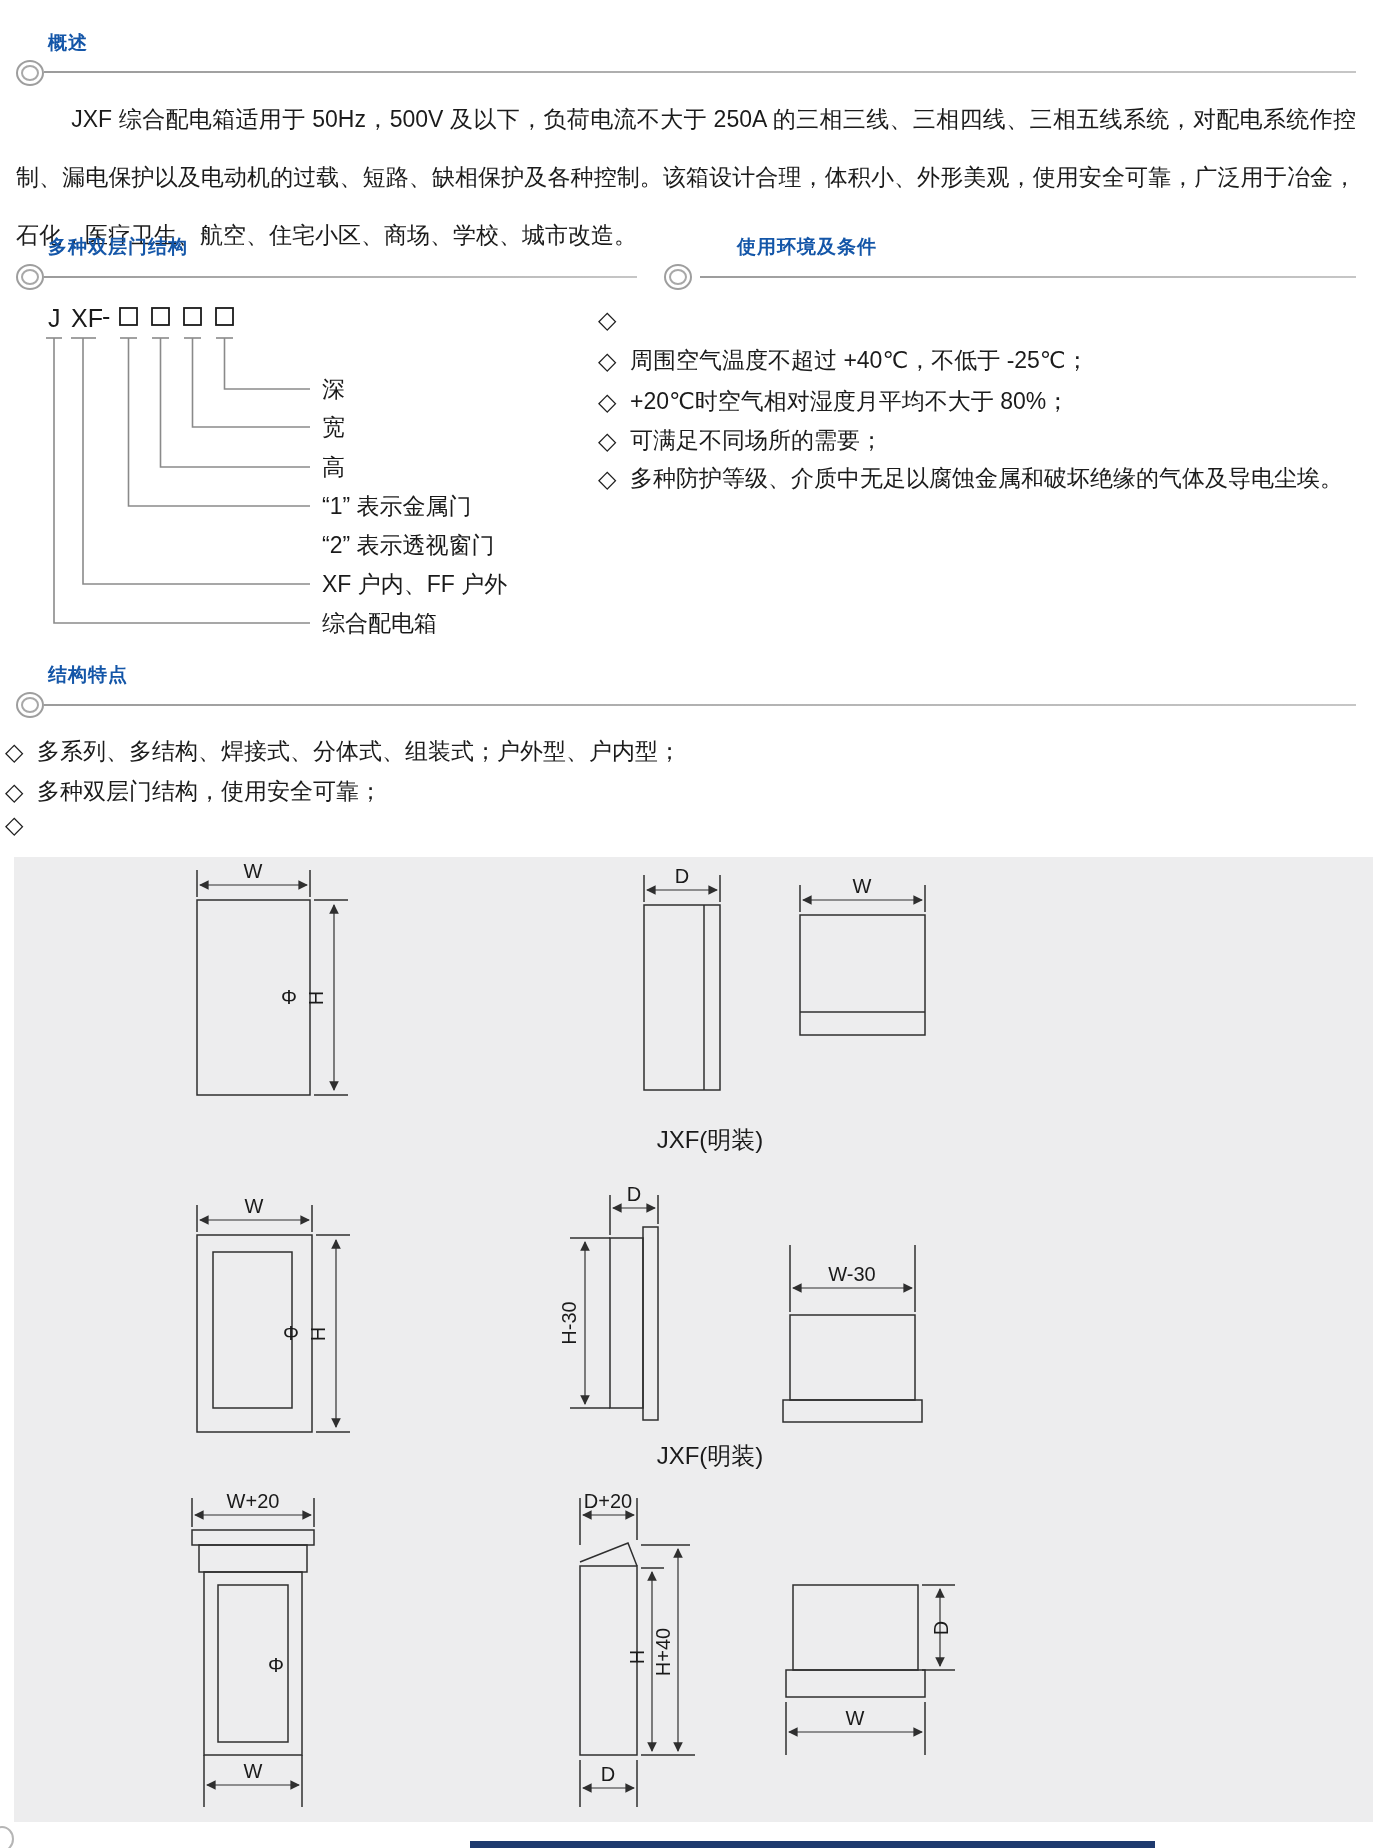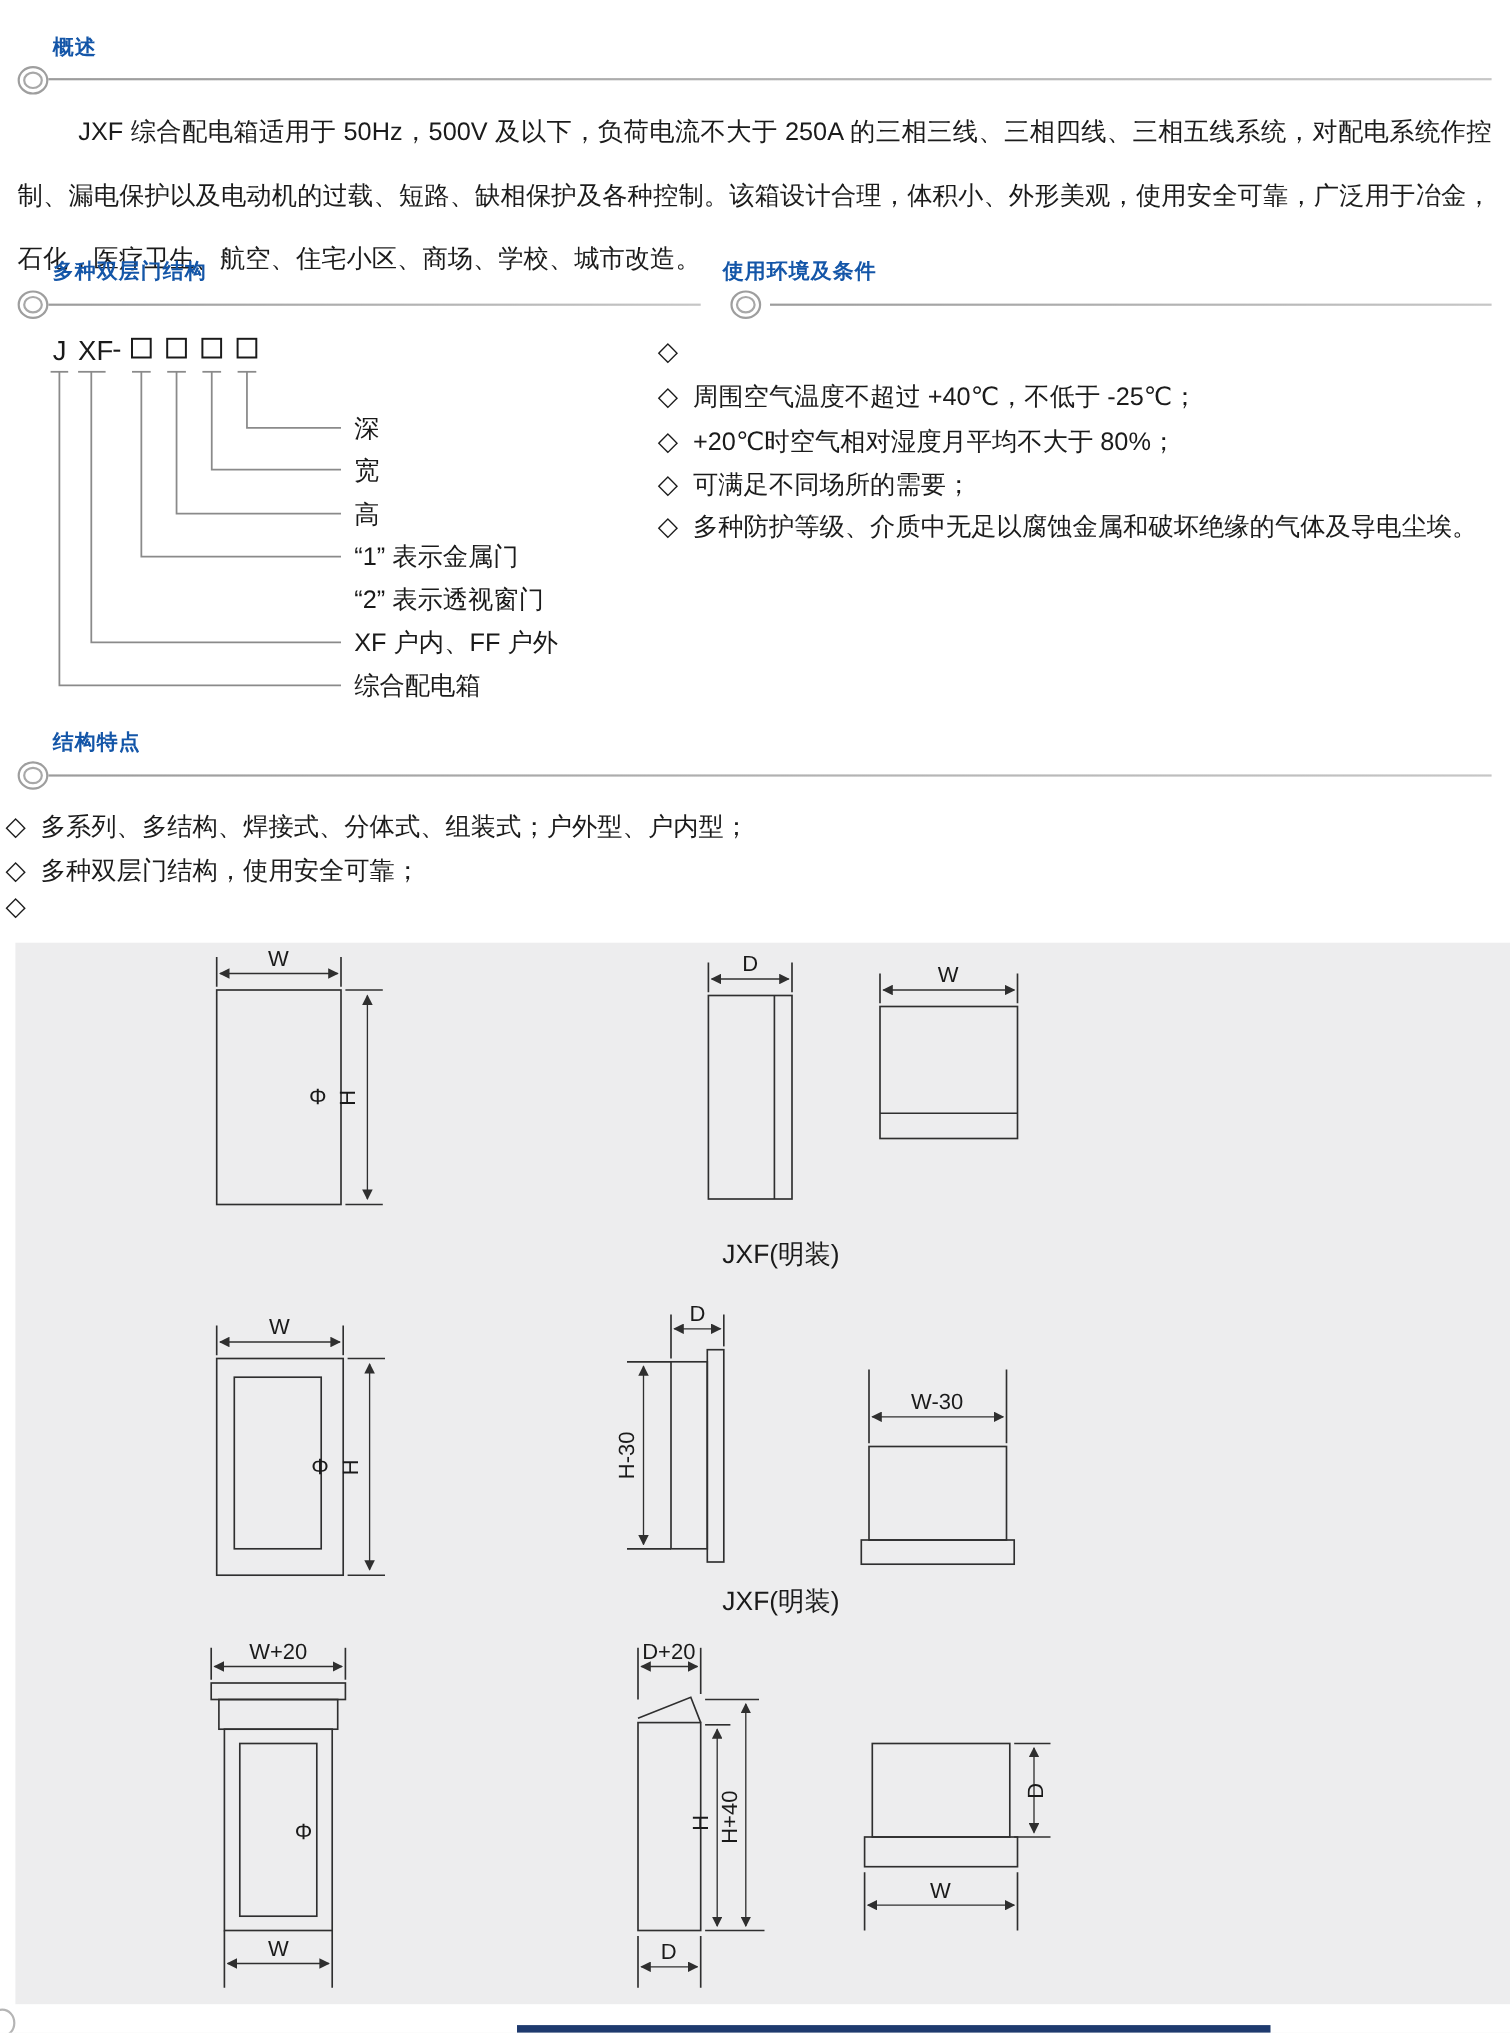--- a/index.html
+++ b/index.html
@@ -98,21 +98,21 @@
   <text class="model-label" x="322" y="107">深</text>
   <text class="model-label" x="322" y="145">宽</text>
   <text class="model-label" x="322" y="185">高</text>
   <text class="model-label" x="322" y="224">“1” 表示金属门</text>
   <text class="model-label" x="322" y="263">“2” 表示透视窗门</text>
   <text class="model-label" x="322" y="302">XF 户内、FF 户外</text>
   <text class="model-label" x="322" y="341">综合配电箱</text>
 </svg>
 
 <div class="ring" style="left:664px;top:264px;"></div>
-<div class="sec-title" style="left:657px;top:234px;">使用环境及条件</div>
+<div class="sec-title" style="left:737px;top:234px;">使用环境及条件</div>
 <div class="divider" style="left:700px;top:276px;width:656px;"></div>
 
 <div class="bullet-item" style="left:598px;top:300px;width:762px;">
   <span class="diamond">◇</span>
 </div>
 <div class="bullet-item" style="left:598px;top:341px;width:762px;">
   <span class="diamond">◇</span>
   <span>周围空气温度不超过 +40℃，不低于 -25℃；</span>
 </div>
 <div class="bullet-item" style="left:598px;top:382px;width:762px;">

